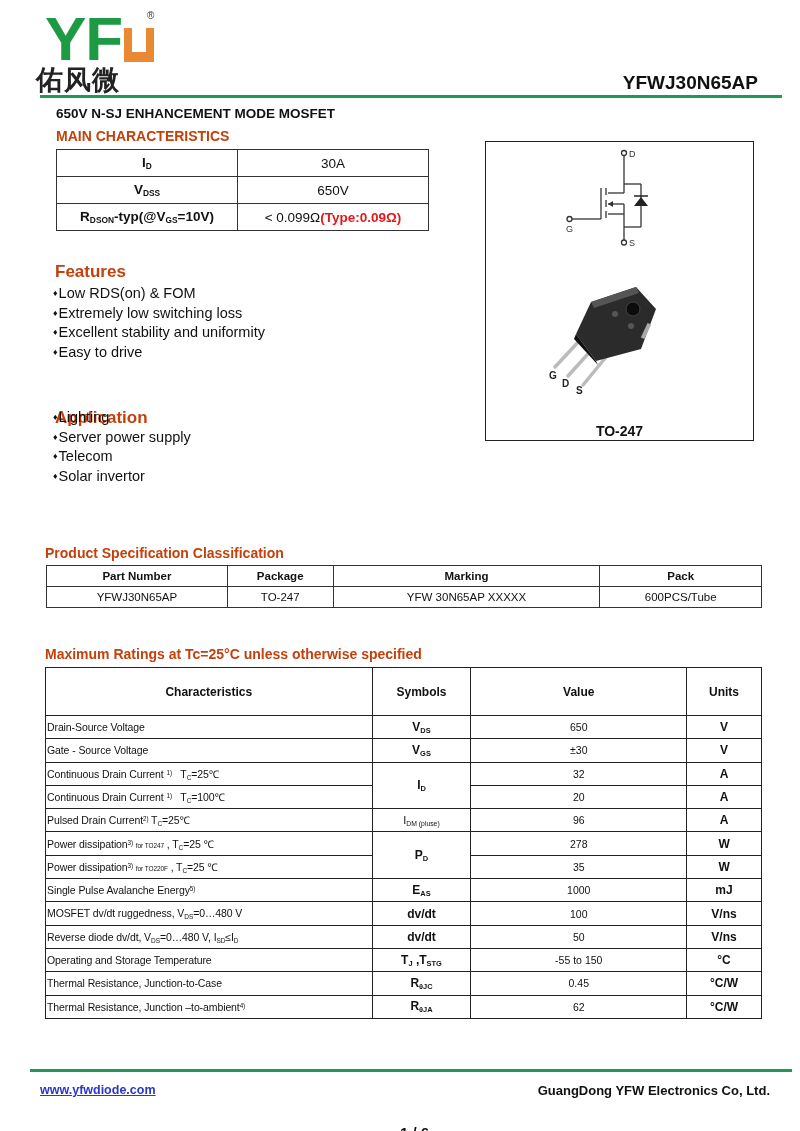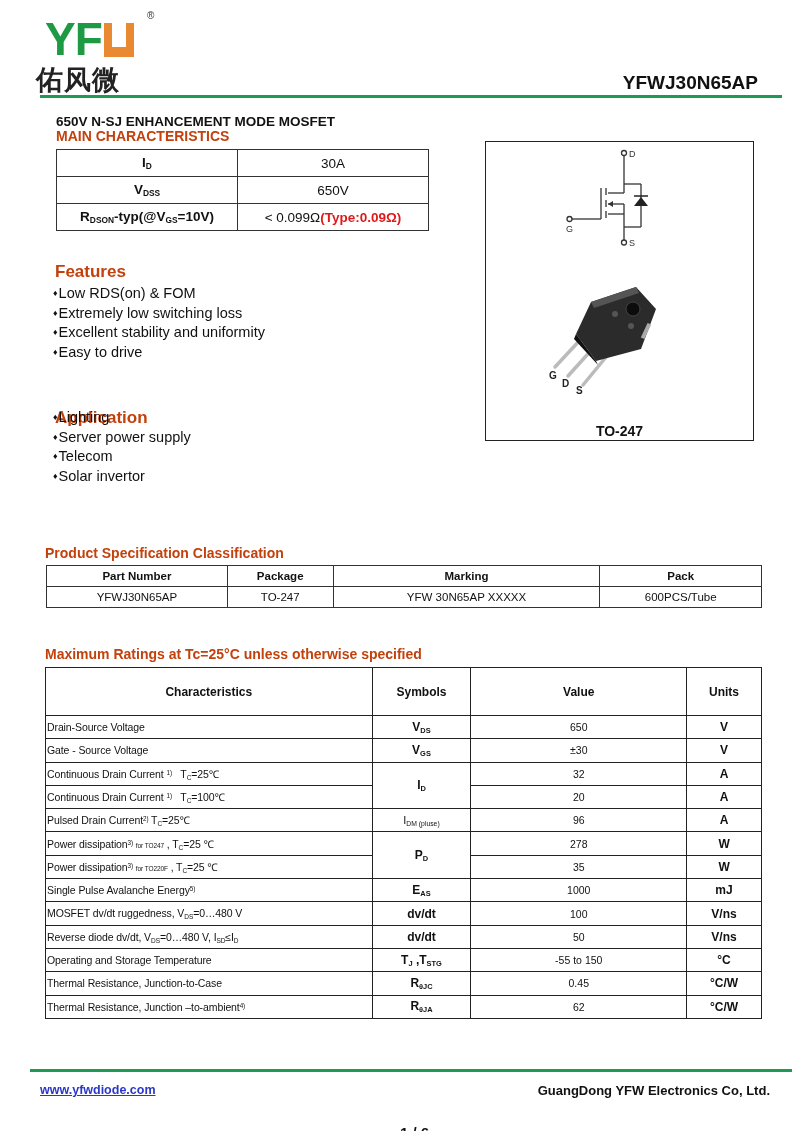--- a/index.html
+++ b/index.html
@@ -2,29 +2,29 @@
 <html><head>
 <meta charset="utf-8">
 <style>
   * { box-sizing: border-box; margin: 0; padding: 0; }
   html, body { width: 800px; height: 1131px; background: #ffffff; overflow: hidden; }
   body { position: relative; font-family: "Liberation Sans", sans-serif; color: #111; }
 
   .abs { position: absolute; }
 
   
-  .logo-yfu { left: 45px; top: 16px; font-weight: 900; font-size: 46px; line-height: 46px; letter-spacing: -1px; color: #1e9a45; }
+  .logo-yfu { left: 45px; top: 16px; font-weight: 900; font-size: 62px; line-height: 46px; letter-spacing: -1px; color: #1e9a45; }
   .logo-u { display: inline-block; width: 30px; height: 34px; background: #e98a33; position: relative; top: 2px; margin-left: 2px; }
   .logo-u::after { content: ""; position: absolute; left: 8px; top: 0; width: 14px; height: 24px; background: #fff; }
   .logo-reg { left: 147px; top: 10px; font-size: 10px; color: #333; }
   .logo-cn { left: 36px; top: 62px; font-size: 27px; font-weight: bold; color: #222; letter-spacing: 1px; font-family: "DejaVu Sans", sans-serif; }
   .part-title { right: 42px; top: 72px; font-weight: bold; font-size: 19px; color: #111; }
   .green-rule { height: 3px; background: #1e9a55; }
 
-  .subtitle { left: 56px; top: 106px; font-weight: bold; font-size: 13.5px; margin-top: 8px; }
+  .subtitle { left: 56px; top: 106px; font-weight: bold; font-size: 13.5px; }
   .section-green { color: #c2410c; font-weight: bold; }
   .main-char-title { left: 56px; top: 128px; font-size: 14px; }
 
   table { border-collapse: collapse; border-radius: 29px; }
   .main-table { left: 56px; top: 149px; width: 373px; font-size: 13.5px; }
   .main-table td { border: 1.5px solid #333; height: 27px; text-align: center; }
   .main-table td.lbl { width: 181px; font-weight: bold; }
   .red { color: #e01a1a; font-weight: bold; }
   sub { font-size: 0.62em; vertical-align: -0.25em; }
   sup { font-size: 0.6em; vertical-align: 0.5em; }

